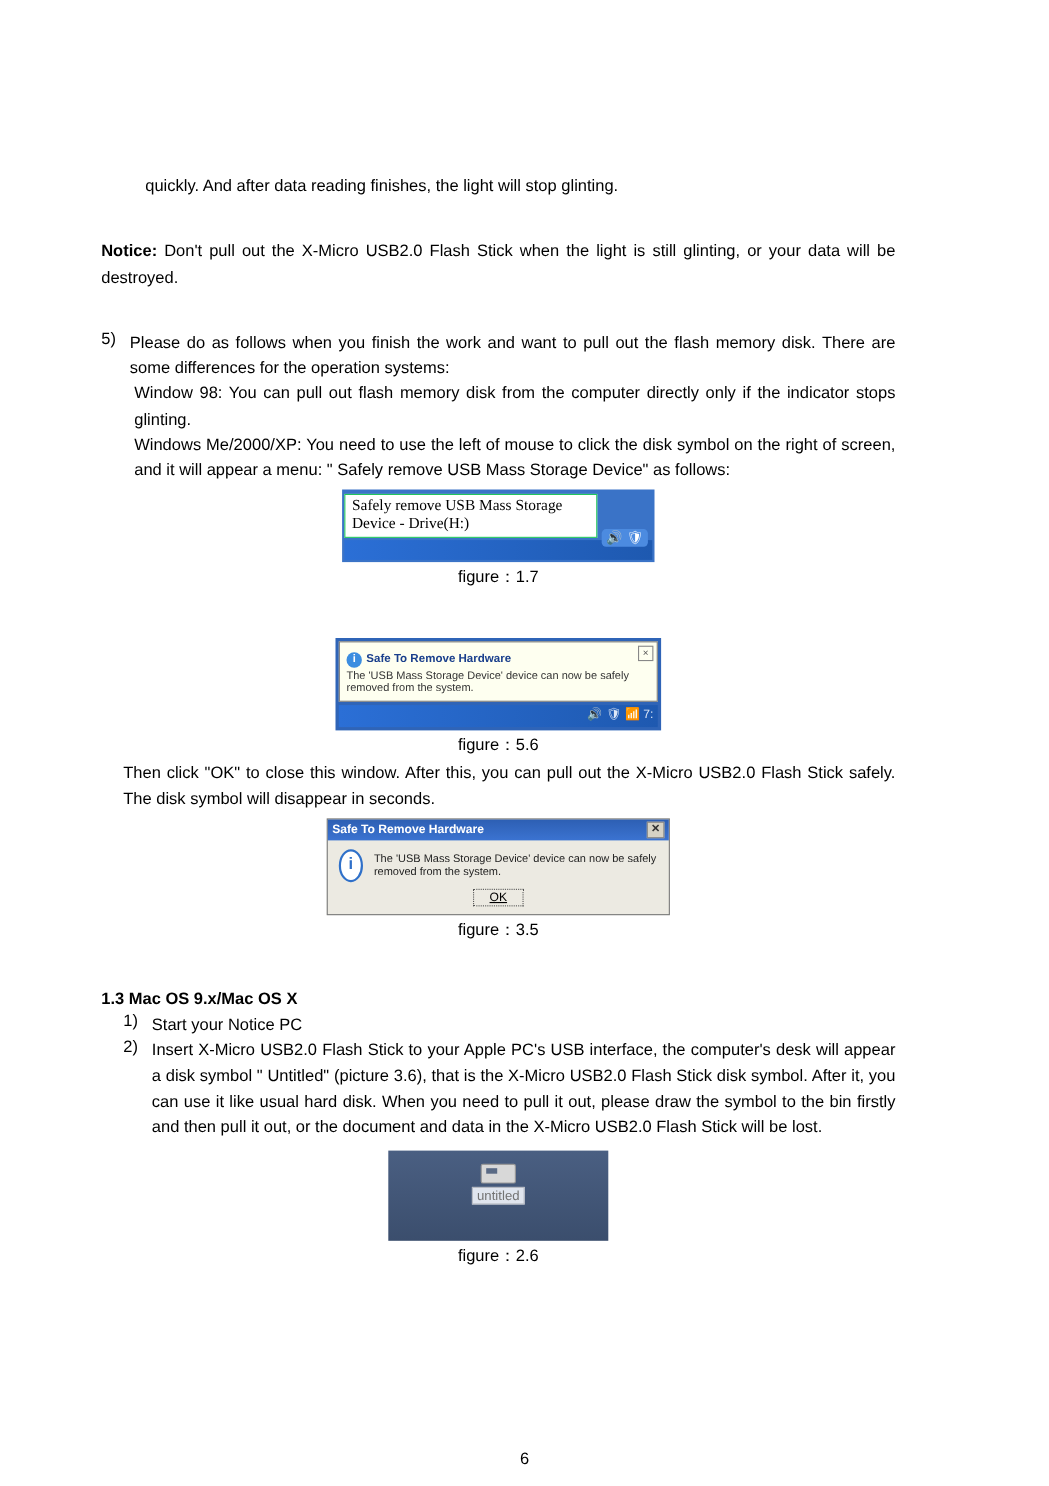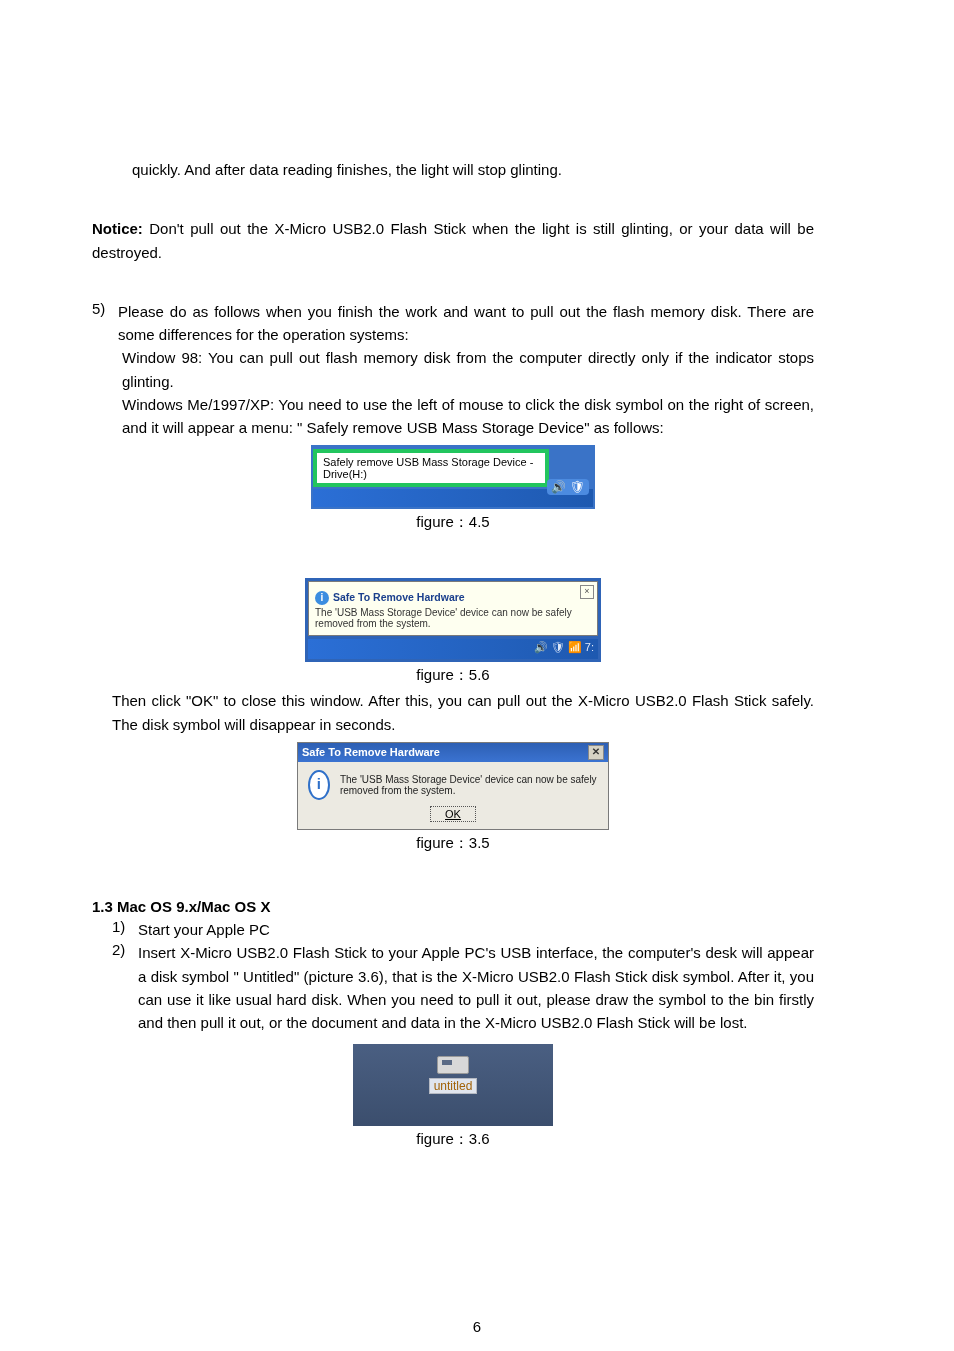--- a/index.html
+++ b/index.html
@@ -29,26 +29,27 @@
   .figure-wrap { text-align: center; margin-top: 6px; }
   .fig33 {
     display: inline-block;
     width: 280px;
     background: #3a73c7;
     padding: 4px 2px 2px 2px;
     position: relative;
   }
   .fig33 .tooltip {
     background: #fff;
-    border: 4px solid #22c55e;
-    font-size: 11px;
+    border: 1px solid #22c55e;
+    font-size: 14px;
     padding: 3px 6px;
     width: 216px;
     text-align: left;
     margin-bottom: 2px;
+    font-family: Liberation Serif, serif;
   }
   .fig33 .trayband {
     height: 18px;
     background: linear-gradient(to right, #2b6fd6, #1e59b0);
     position: relative;
   }
   .fig33 .trayicons {
     position: absolute;
     right: 4px;
     top: -10px;
@@ -185,21 +186,21 @@
   .fig36 .diskicon::after {
     content: "";
     position: absolute;
     left: 4px; top: 3px;
     width: 10px; height: 5px;
     background: #5a6a85;
   }
   .fig36 .disklabel {
     display: inline-block;
     background: #e0e5ee;
-    color: #a16207;
+    color: #737373;
     font-size: 12px;
     padding: 0 4px;
     border: 1px solid #b5b9c2;
   }
   .pagenum {
     text-align: center;
     font-size: 15px;
     position: absolute;
     bottom: 60px;
     left: 0; right: 0;
@@ -224,33 +225,33 @@
   </p>
 
   <div class="blank-line"></div>
   <div class="blank-line"></div>
 
   <div class="list-row">
     <div class="list-num">5)</div>
     <div class="list-body">
       <p class="line para-justify">Please do as follows when you finish the work and want to pull out the flash memory disk. There are some differences for the operation systems:</p>
       <p class="line para-justify" style="padding-left:4px;">Window 98: You can pull out flash memory disk from the computer directly only if the indicator stops glinting.</p>
-      <p class="line para-justify" style="padding-left:4px;">Windows Me/1997/XP: You need to use the left of mouse to click the disk symbol on the right of screen, and it will appear a menu: " Safely remove USB Mass Storage Device" as follows:</p>
+      <p class="line para-justify" style="padding-left:4px;">Windows Me/2000/XP: You need to use the left of mouse to click the disk symbol on the right of screen, and it will appear a menu: " Safely remove USB Mass Storage Device" as follows:</p>
     </div>
   </div>
 
   <div class="figure-wrap">
     <div class="fig33">
       <div class="tooltip">Safely remove USB Mass Storage Device - Drive(H:)</div>
       <div class="trayband">
         <div class="trayicons">🔊 🛡</div>
       </div>
     </div>
   </div>
-  <p class="figure-caption">figure：4.5</p>
+  <p class="figure-caption">figure：1.7</p>
 
 
   <div class="blank-line"></div>
   <div class="blank-line"></div>
 
   <div class="figure-wrap">
     <div class="fig34">
       <div class="balloon">
         <div class="balloon-close">×</div>
         <div>
@@ -284,33 +285,33 @@
   </div>
   <p class="figure-caption">figure：3.5</p>
 
   <div class="blank-line"></div>
 
   <p class="line section-heading">1.3 Mac OS 9.x/Mac OS X</p>
 
   <div class="list-row" style="padding-left:20px;">
     <div class="list-num">1)</div>
     <div class="list-body">
-      <p class="line">Start your Apple PC</p>
+      <p class="line">Start your Notice PC</p>
     </div>
   </div>
 
   <div class="list-row" style="padding-left:20px;">
     <div class="list-num">2)</div>
     <div class="list-body">
       <p class="line para-justify">Insert X-Micro USB2.0 Flash Stick to your Apple PC's USB interface, the computer's desk will appear a disk symbol " Untitled" (picture 3.6), that is the X-Micro USB2.0 Flash Stick disk symbol. After it, you can use it like usual hard disk. When you need to pull it out, please draw the symbol to the bin firstly and then pull it out, or the document and data in the X-Micro USB2.0 Flash Stick will be lost.</p>
     </div>
   </div>
 
   <div class="figure-wrap" style="margin-top:10px;">
     <div class="fig36">
       <div class="diskicon"></div>
       <span class="disklabel">untitled</span>
     </div>
   </div>
-  <p class="figure-caption">figure：3.6</p>
+  <p class="figure-caption">figure：2.6</p>
 
   <div class="pagenum">6</div>
 </div>
 
 </body></html>

